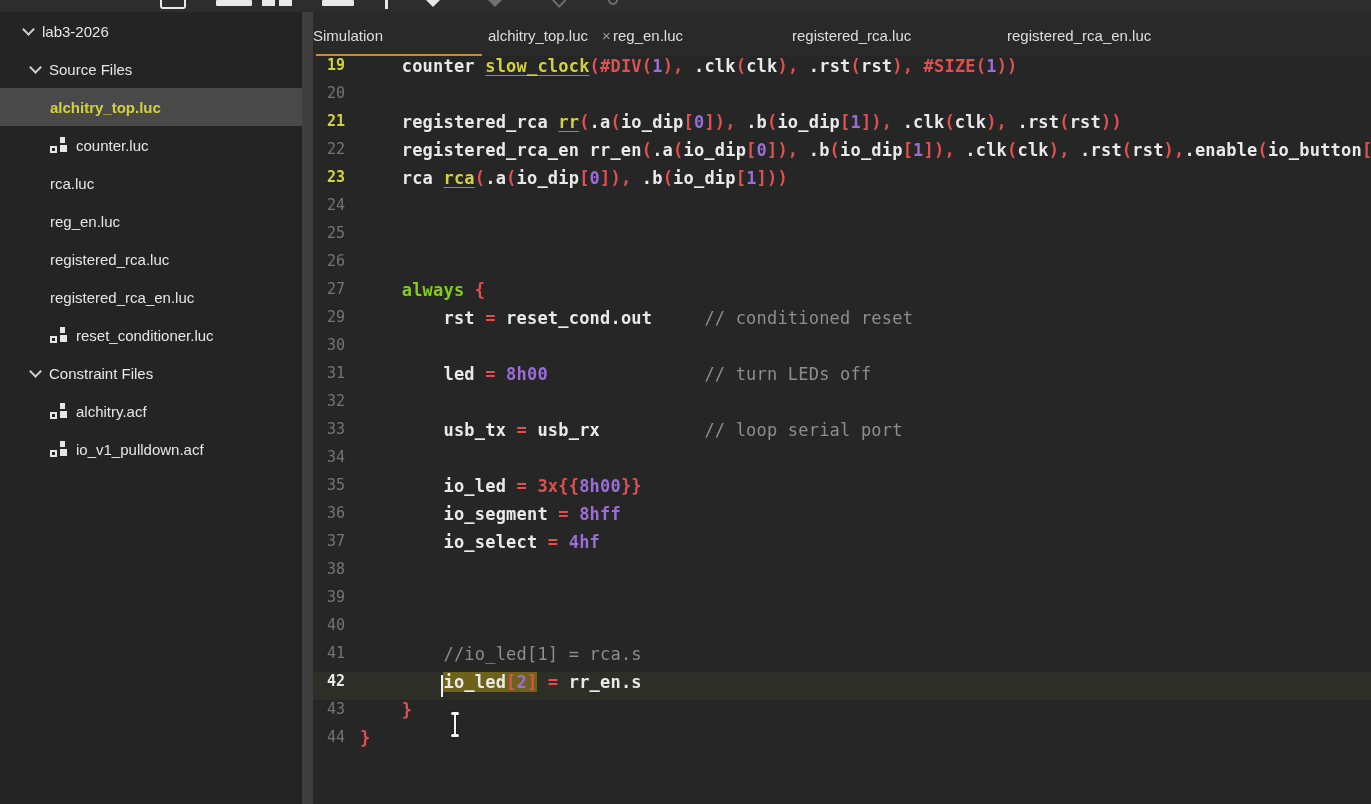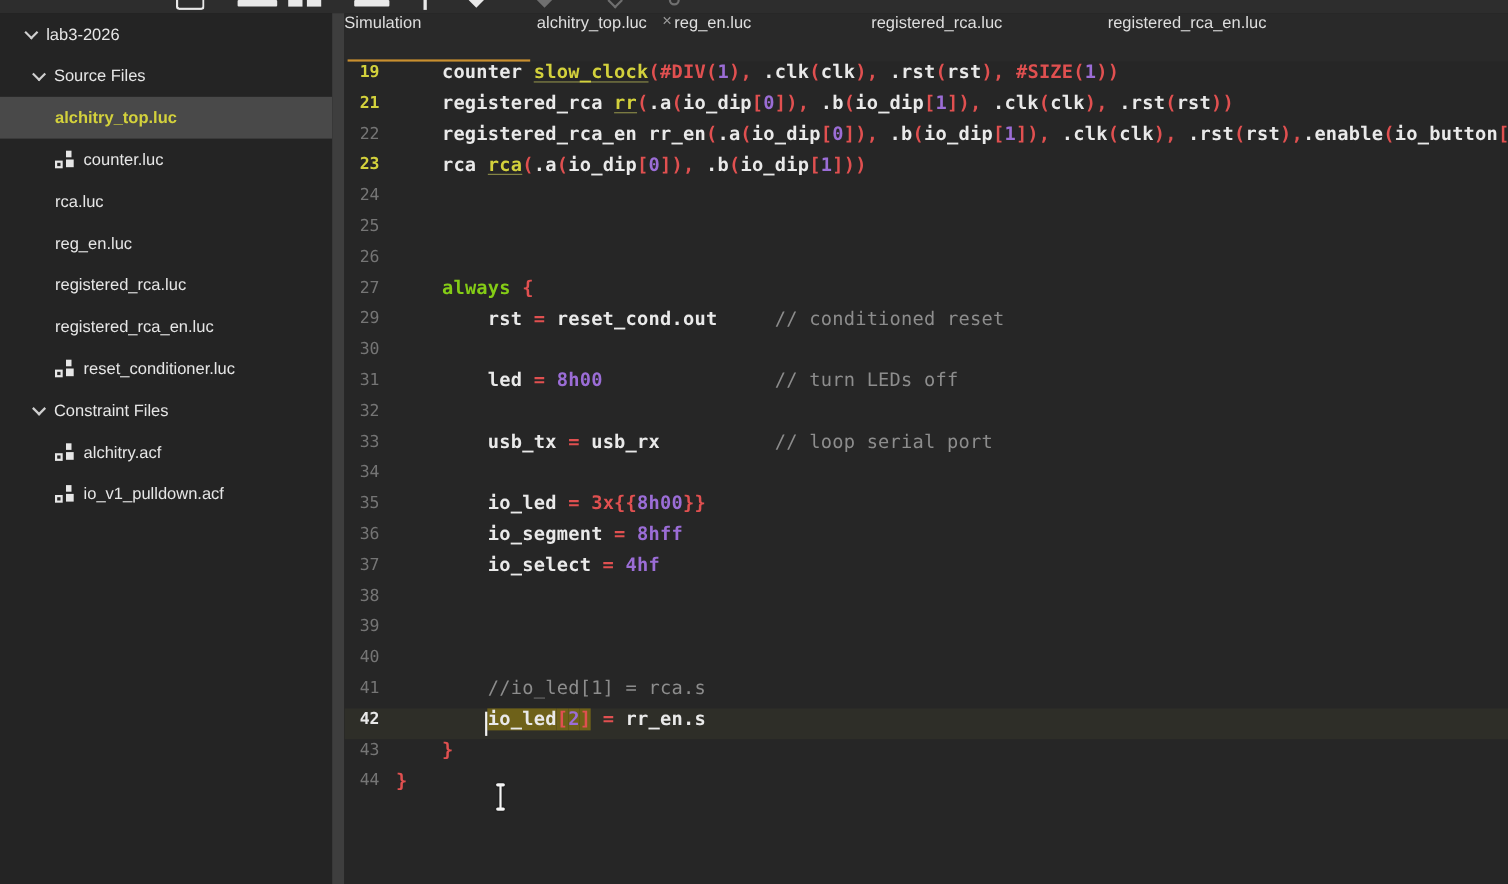--- a/index.html
+++ b/index.html
@@ -33,21 +33,21 @@
   .comp-icon i { position:absolute; display:block; }
   .comp-icon .a { left:0; bottom:1px; width:7px; height:7px; border:2px solid #e6e6e6; }
   .comp-icon .b { right:2px; top:0; width:5px; height:6px; background:#e6e6e6; }
   .comp-icon .c { right:0; bottom:2px; width:7px; height:7px; background:#e6e6e6; }
 
   
   #divider { position:absolute; left:302px; top:12px; width:11px; height:792px; background:#3e3e3e; }
 
   
   #tabbar { position:absolute; left:313px; top:12px; width:1058px; height:46px; background:#292929; }
-  .tab { position:absolute; top:0; height:46px; display:flex; align-items:flex-start; color:#dedede; font-size:15px; white-space:nowrap; }
+  .tab { position:absolute; top:0; height:46px; display:flex; align-items:center; color:#dedede; font-size:15px; white-space:nowrap; }
   .tab:nth-of-type(1) { left:13px; }
   .tab:nth-of-type(2) { left:175px; }
   .tab:nth-of-type(3) { left:300px; }
   .tab:nth-of-type(4) { left:479px; }
   .tab:nth-of-type(5) { left:694px; }
   .tab-close { margin-left:14px; color:#9a9a9a; font-size:15px; line-height:1; cursor:default; }
   #active-underline { position:absolute; left:3px; top:42px; width:166px; height:3px; background:#c98f2f; }
 
   
   #editor { position:absolute; left:313px; top:56px; width:1058px; height:748px; background:#262626; overflow:hidden; }
@@ -164,20 +164,21 @@
       </div>
       <div class="tab">
         <span>registered_rca_en.luc</span>
       </div>
       <div class="tab">
         <span>Simulation</span>
       </div>
     </div>
   <div id="editor">
       <div class="code-line"><span class="gutter changed">19</span><span class="code-text"><span class="tk-w">    counter </span><span class="tk-y">slow_clock</span><span class="tk-r">(</span><span class="tk-r">#DIV</span><span class="tk-r">(</span><span class="tk-p">1</span><span class="tk-r">)</span><span class="tk-r">, </span><span class="tk-w">.clk</span><span class="tk-r">(</span><span class="tk-w">clk</span><span class="tk-r">)</span><span class="tk-r">, </span><span class="tk-w">.rst</span><span class="tk-r">(</span><span class="tk-w">rst</span><span class="tk-r">)</span><span class="tk-r">, </span><span class="tk-r">#SIZE</span><span class="tk-r">(</span><span class="tk-p">1</span><span class="tk-r">))</span></span></div>
+      <div class="code-line"><span class="gutter">20</span><span class="code-text"></span></div>
       <div class="code-line"><span class="gutter changed">21</span><span class="code-text"><span class="tk-w">    registered_rca </span><span class="tk-y">rr</span><span class="tk-r">(</span><span class="tk-w">.a</span><span class="tk-r">(</span><span class="tk-w">io_dip</span><span class="tk-r">[</span><span class="tk-p">0</span><span class="tk-r">]</span><span class="tk-r">)</span><span class="tk-r">, </span><span class="tk-w">.b</span><span class="tk-r">(</span><span class="tk-w">io_dip</span><span class="tk-r">[</span><span class="tk-p">1</span><span class="tk-r">]</span><span class="tk-r">)</span><span class="tk-r">, </span><span class="tk-w">.clk</span><span class="tk-r">(</span><span class="tk-w">clk</span><span class="tk-r">)</span><span class="tk-r">, </span><span class="tk-w">.rst</span><span class="tk-r">(</span><span class="tk-w">rst</span><span class="tk-r">))</span></span></div>
       <div class="code-line"><span class="gutter">22</span><span class="code-text"><span class="tk-w">    registered_rca_en rr_en</span><span class="tk-r">(</span><span class="tk-w">.a</span><span class="tk-r">(</span><span class="tk-w">io_dip</span><span class="tk-r">[</span><span class="tk-p">0</span><span class="tk-r">]</span><span class="tk-r">)</span><span class="tk-r">, </span><span class="tk-w">.b</span><span class="tk-r">(</span><span class="tk-w">io_dip</span><span class="tk-r">[</span><span class="tk-p">1</span><span class="tk-r">]</span><span class="tk-r">)</span><span class="tk-r">, </span><span class="tk-w">.clk</span><span class="tk-r">(</span><span class="tk-w">clk</span><span class="tk-r">)</span><span class="tk-r">, </span><span class="tk-w">.rst</span><span class="tk-r">(</span><span class="tk-w">rst</span><span class="tk-r">)</span><span class="tk-r">,</span><span class="tk-w">.enable</span><span class="tk-r">(</span><span class="tk-w">io_button</span><span class="tk-r">[</span></span></div>
       <div class="code-line"><span class="gutter changed">23</span><span class="code-text"><span class="tk-w">    rca </span><span class="tk-y">rca</span><span class="tk-r">(</span><span class="tk-w">.a</span><span class="tk-r">(</span><span class="tk-w">io_dip</span><span class="tk-r">[</span><span class="tk-p">0</span><span class="tk-r">]</span><span class="tk-r">)</span><span class="tk-r">, </span><span class="tk-w">.b</span><span class="tk-r">(</span><span class="tk-w">io_dip</span><span class="tk-r">[</span><span class="tk-p">1</span><span class="tk-r">]</span><span class="tk-r">))</span></span></div>
       <div class="code-line"><span class="gutter">24</span><span class="code-text"></span></div>
       <div class="code-line"><span class="gutter">25</span><span class="code-text"></span></div>
       <div class="code-line"><span class="gutter">26</span><span class="code-text"></span></div>
       <div class="code-line"><span class="gutter">27</span><span class="code-text"><span class="tk-w">    </span><span class="tk-k">always</span><span class="tk-w"> </span><span class="tk-r">{</span></span></div>
       <div class="code-line"><span class="gutter">29</span><span class="code-text"><span class="tk-w">        rst </span><span class="tk-r">= </span><span class="tk-w">reset_cond.out</span><span class="tk-w">     </span><span class="tk-c">// conditioned reset</span></span></div>
       <div class="code-line"><span class="gutter">30</span><span class="code-text"></span></div>
       <div class="code-line"><span class="gutter">31</span><span class="code-text"><span class="tk-w">        led </span><span class="tk-r">= </span><span class="tk-p">8h00</span><span class="tk-w">               </span><span class="tk-c">// turn LEDs off</span></span></div>

